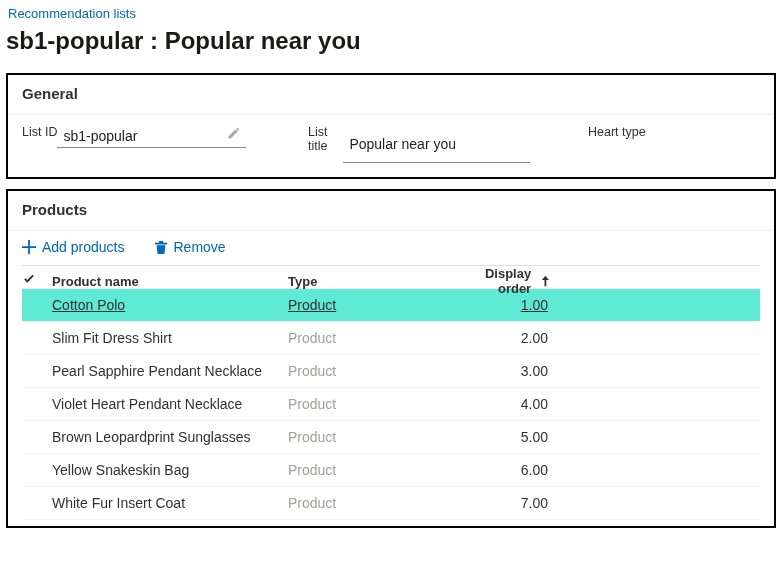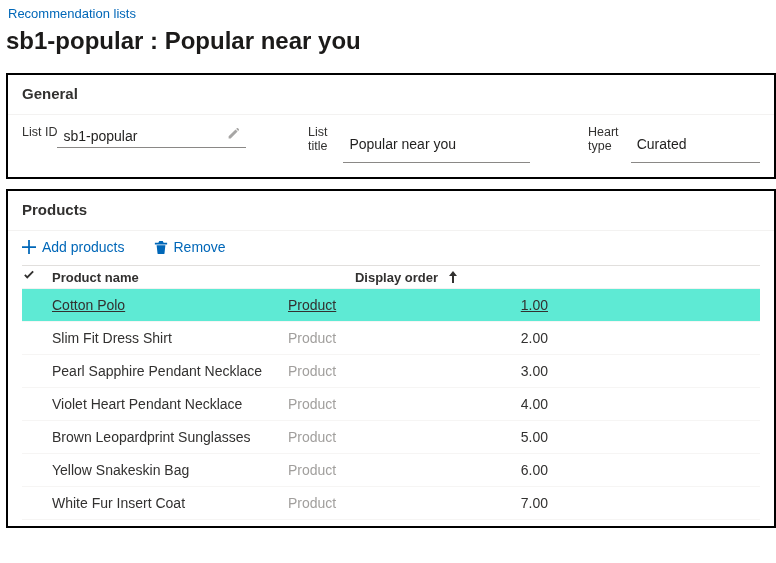--- a/index.html
+++ b/index.html
@@ -122,21 +122,20 @@
               <path d="M2 11.5 10.5 3l2.5 2.5L4.5 14H2v-2.5zM11.2 2.3l.9-.9c.4-.4 1-.4 1.4 0l1.1 1.1c.4.4.4 1 0 1.4l-.9.9-2.5-2.5z" fill="#605e5c"></path>
             </svg>
         </div>
       </div>
       <div class="field field-title">
         <div class="field-label">List title</div>
         <input class="ed" type="text" value="Popular near you" style="">
       </div>
       <div class="field field-type">
         <div class="field-label">Heart type</div>
-        <input class="ed" type="text" value="Curated" style="">
       </div>
     </div>
   </div>
 
   <div class="section">
     <div class="section-header">Products</div>
 
     <div class="cmdbar">
       <span class="cmd">
         <svg viewBox="0 0 16 16">
@@ -153,20 +152,21 @@
     </div>
 
     <div class="grid">
       <div class="ghead">
         <div>
           <svg class="check" viewBox="0 0 16 16">
               <path d="M6 11 2.5 7.5 4 6l2 2 6-6 1.5 1.5z" fill="#323130"></path>
             </svg>
         </div>
         <div class="hdr-name">Product name</div>
+        <div class="hdr-type">Type</div>
         <div class="hdr-order">
           <span>Display order</span>
           <svg width="10" height="12" viewBox="0 0 10 12">
               <path d="M5 0 1 5h3v7h2V5h3z" fill="#323130"></path>
             </svg>
         </div>
       </div>
       <div id="rows">
           <div class="grow selected">
             <div></div>

